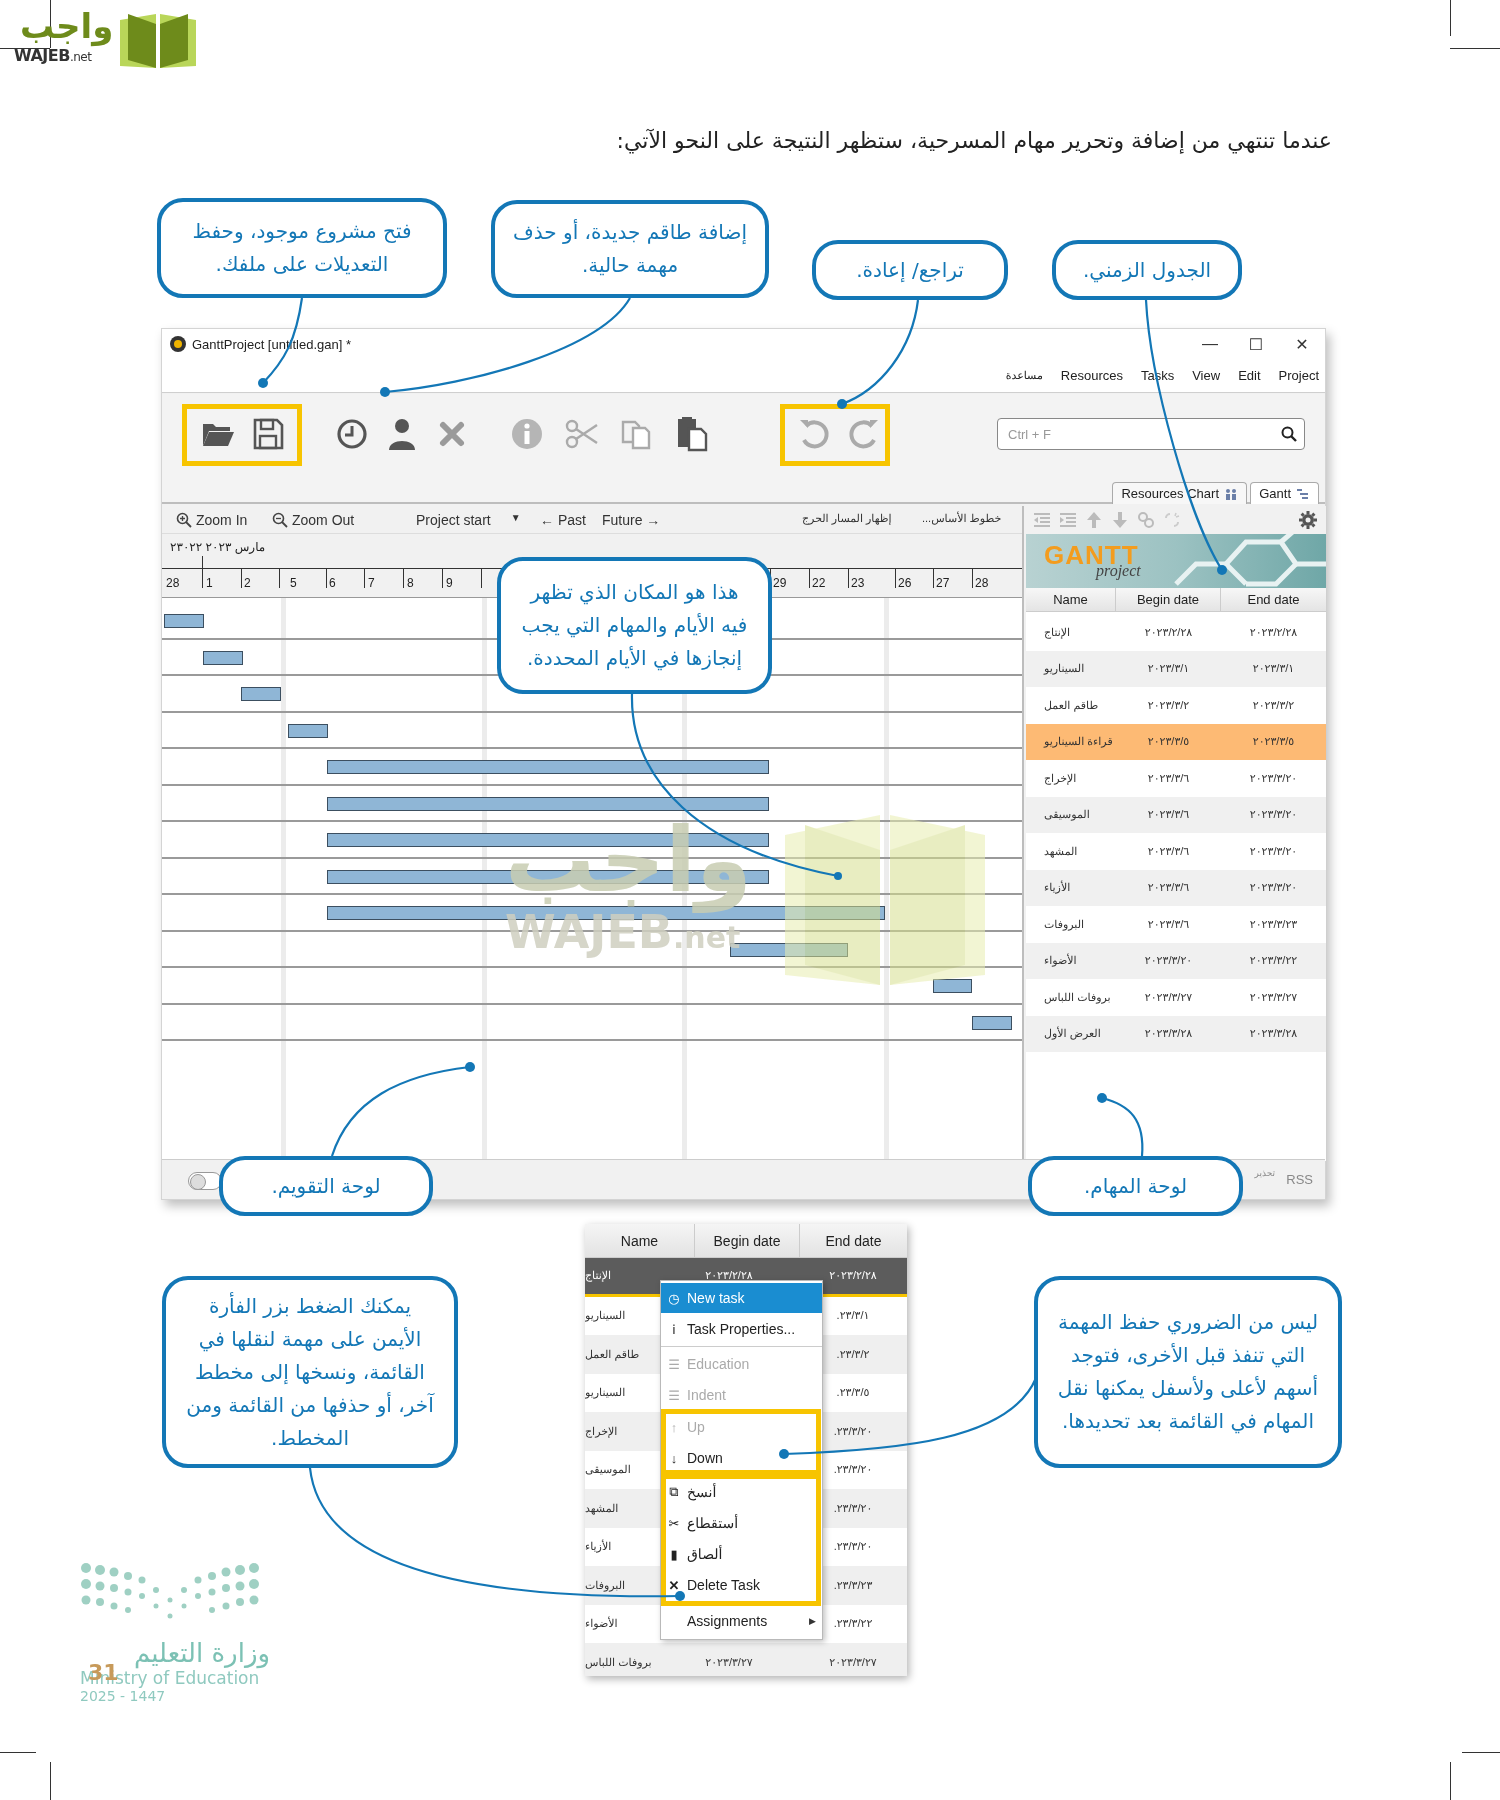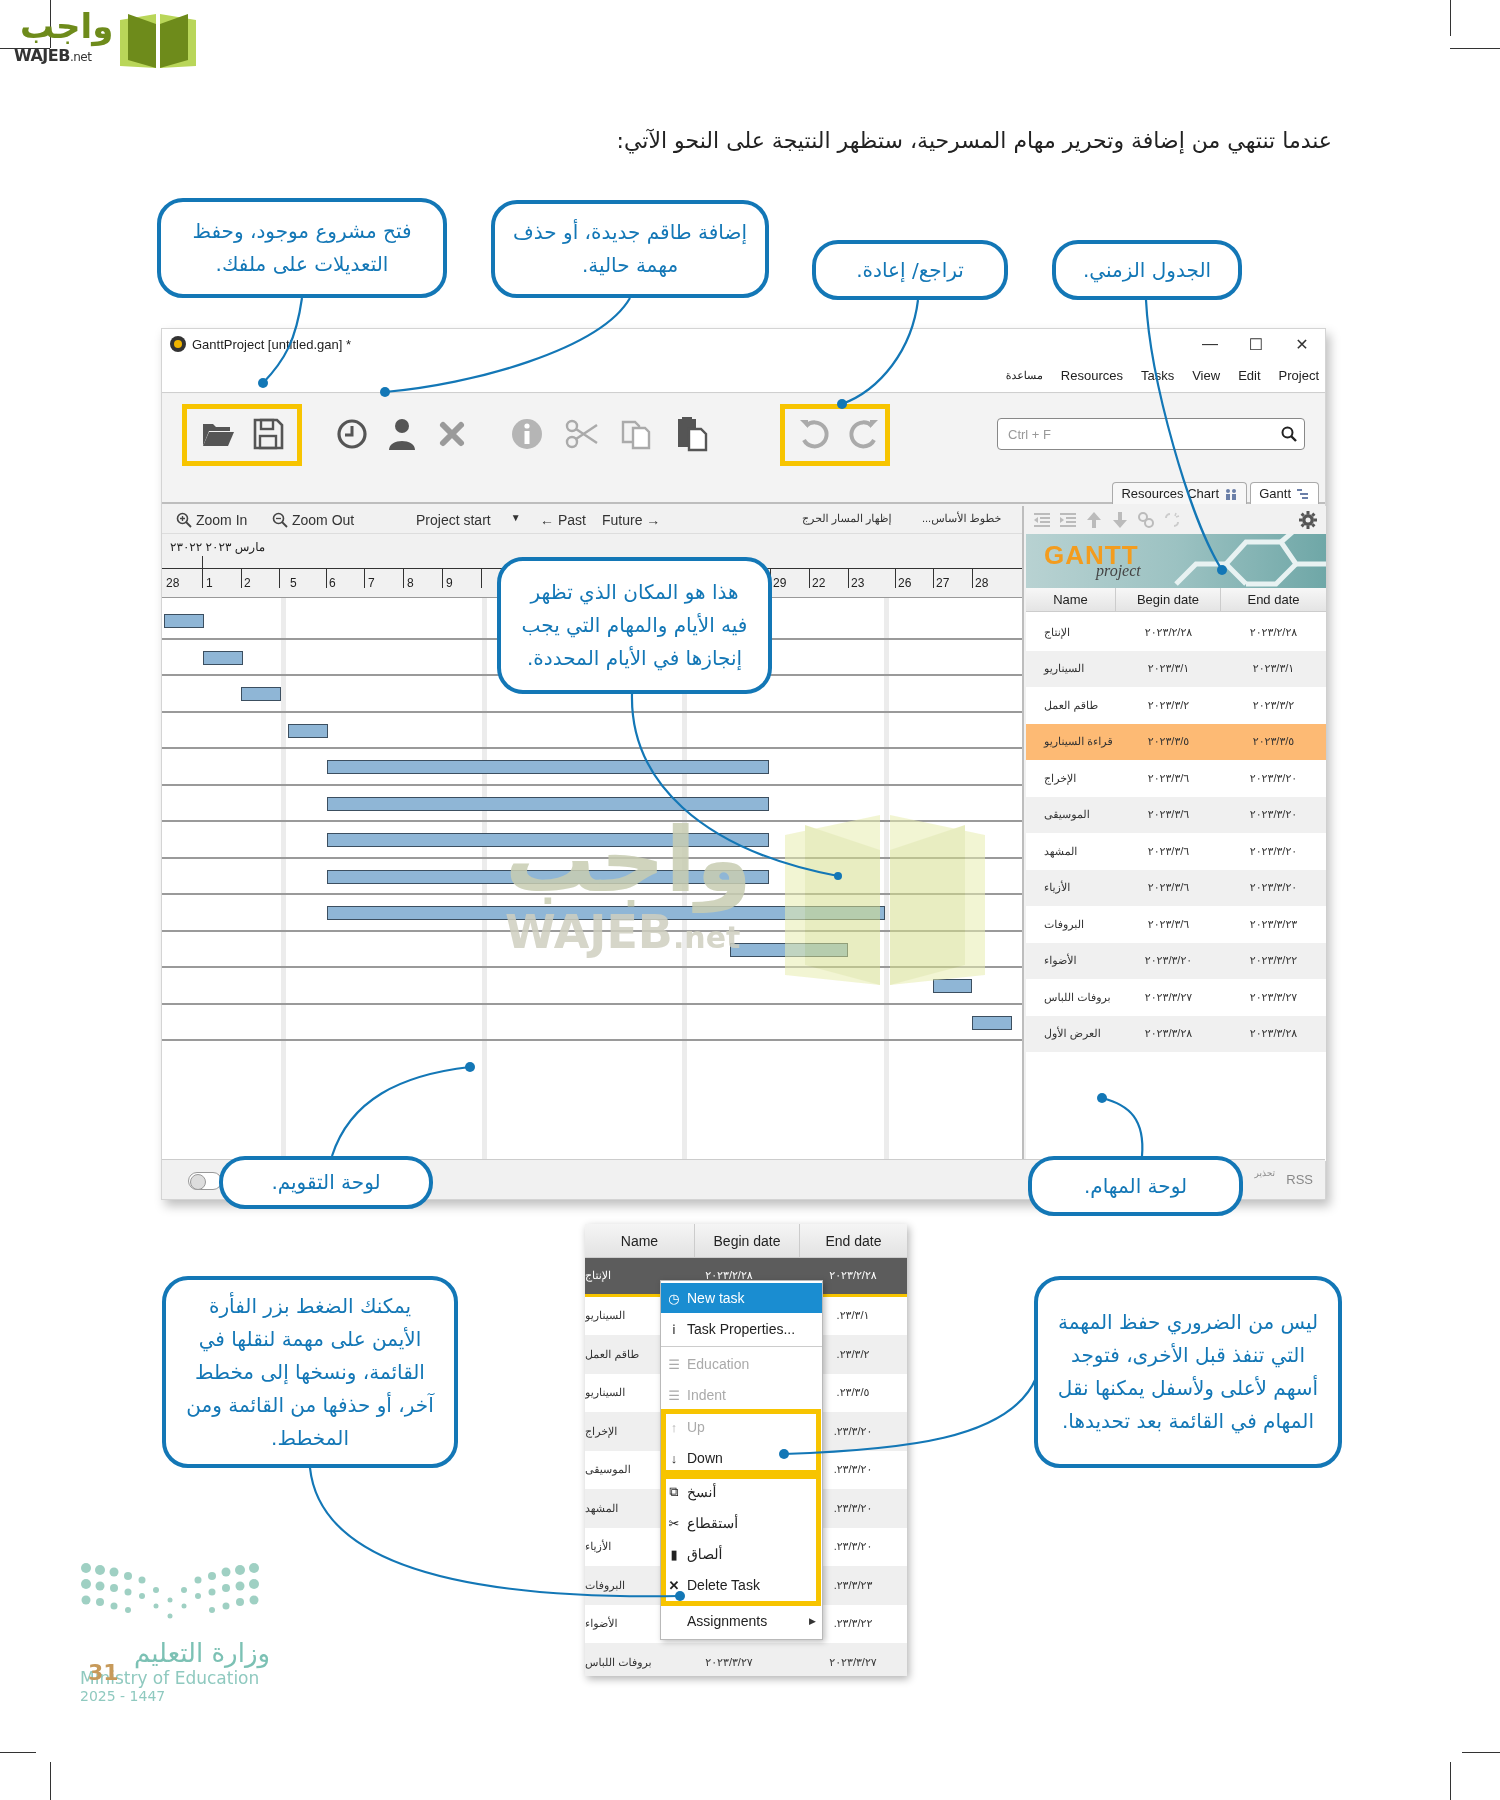--- a/index.html
+++ b/index.html
@@ -138,21 +138,21 @@
   </svg>
 </div>
 
 <div class="intro">عندما تنتهي من إضافة وتحرير مهام المسرحية، ستظهر النتيجة على النحو الآتي:</div>
 
 <div class="callout" style="left:157px;top:198px;width:290px;height:100px;">فتح مشروع موجود، وحفظ التعديلات على ملفك.</div>
 <div class="callout" style="left:491px;top:200px;width:278px;height:98px;">إضافة طاقم جديدة، أو حذف مهمة حالية.</div>
 <div class="callout" style="left:812px;top:240px;width:196px;height:60px;">تراجع/ إعادة.</div>
 <div class="callout" style="left:1052px;top:240px;width:190px;height:60px;">الجدول الزمني.</div>
 <div class="callout" style="left:497px;top:557px;width:275px;height:137px;">هذا هو المكان الذي تظهر فيه الأيام والمهام التي يجب إنجازها في الأيام المحددة.</div>
-<div class="callout" style="left:219px;top:1156px;width:214px;height:53px;">لوحة التقويم.</div>
+<div class="callout" style="left:219px;top:1156px;width:214px;height:60px;">لوحة التقويم.</div>
 <div class="callout" style="left:1028px;top:1156px;width:215px;height:60px;">لوحة المهام.</div>
 <div class="callout" style="left:162px;top:1276px;width:296px;height:192px;">يمكنك الضغط بزر الفأرة الأيمن على مهمة لنقلها في القائمة، ونسخها إلى مخطط آخر، أو حذفها من القائمة ومن المخطط.</div>
 <div class="callout" style="left:1034px;top:1276px;width:308px;height:192px;">ليس من الضروري حفظ المهمة التي تنفذ قبل الأخرى، فتوجد أسهم لأعلى ولأسفل يمكنها نقل المهام في القائمة بعد تحديدها.</div>
 
 <svg class="leaders" viewBox="0 0 1500 1800">
   <g fill="none" stroke="#1377b6" stroke-width="2.2">
     <path d="M302 298 C296 340 285 360 263 383"></path>
     <path d="M630 298 C600 350 470 385 385 392"></path>
     <path d="M918 300 C912 350 880 390 842 404"></path>
     <path d="M1146 300 C1150 380 1190 520 1222 570"></path>

